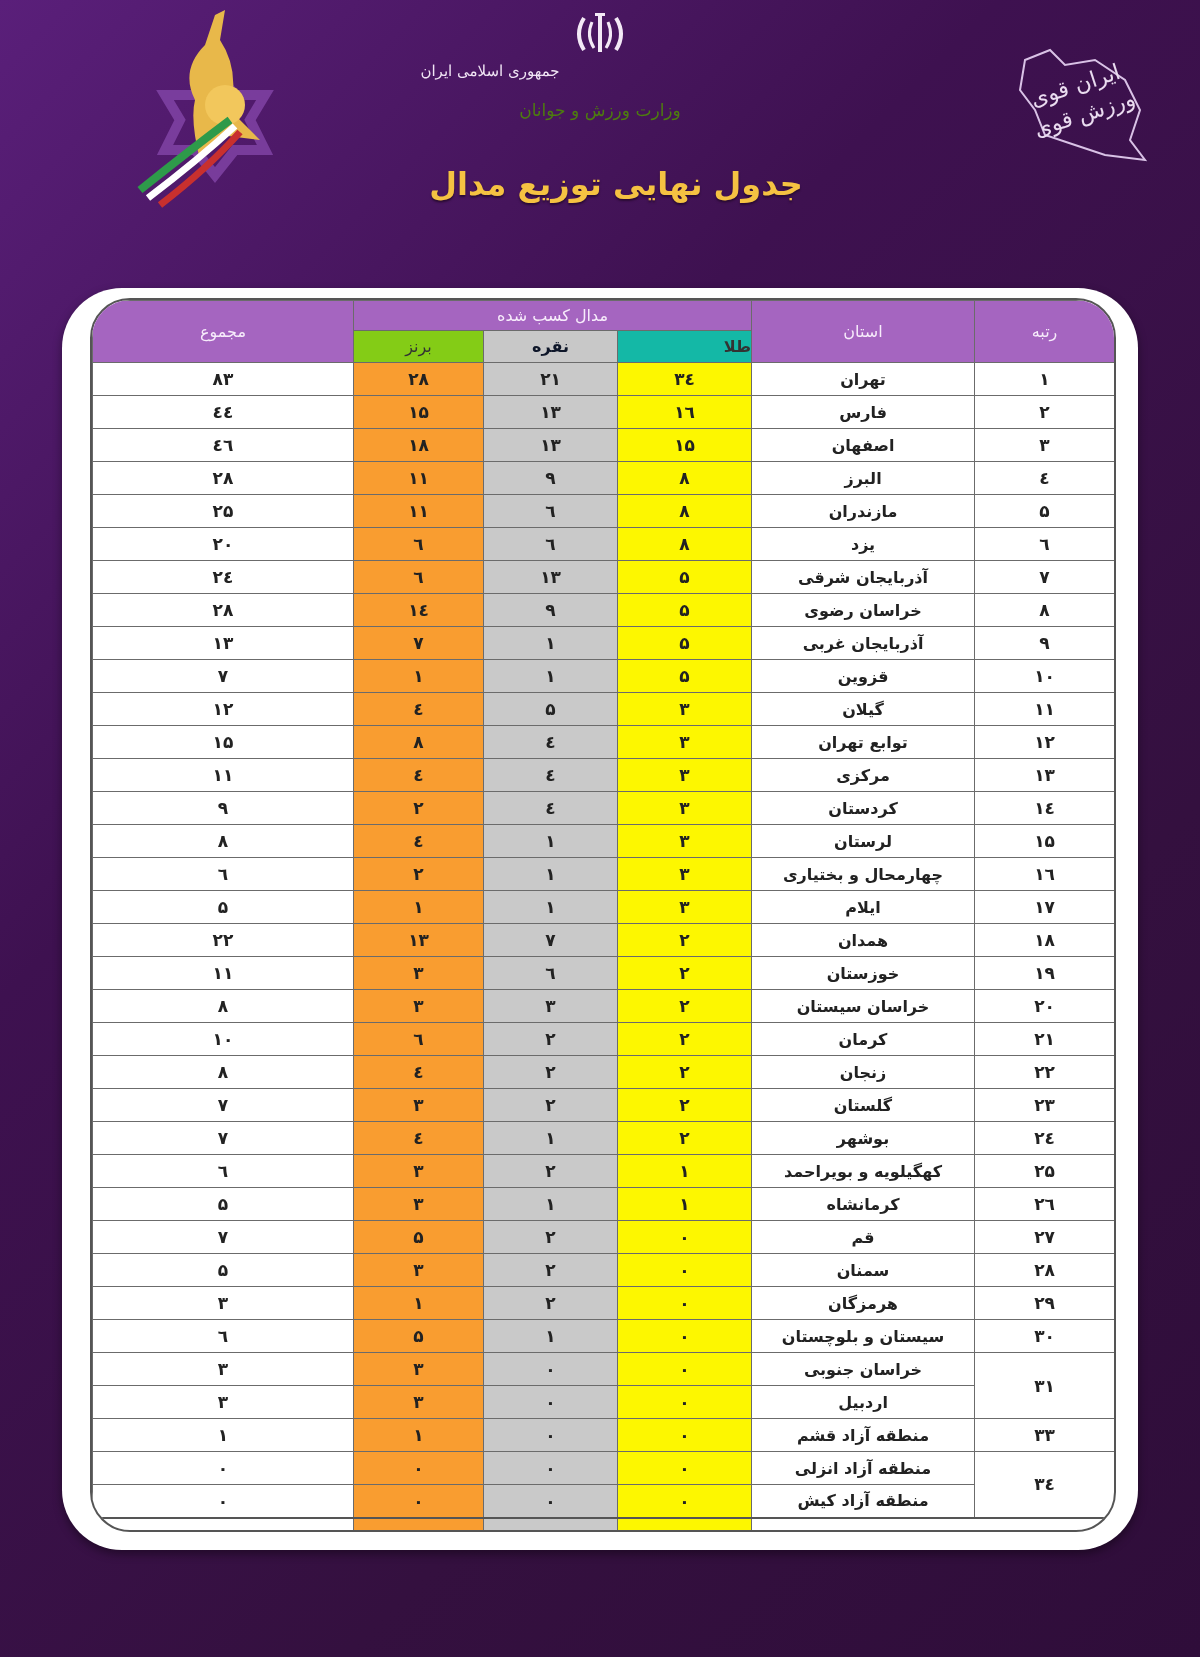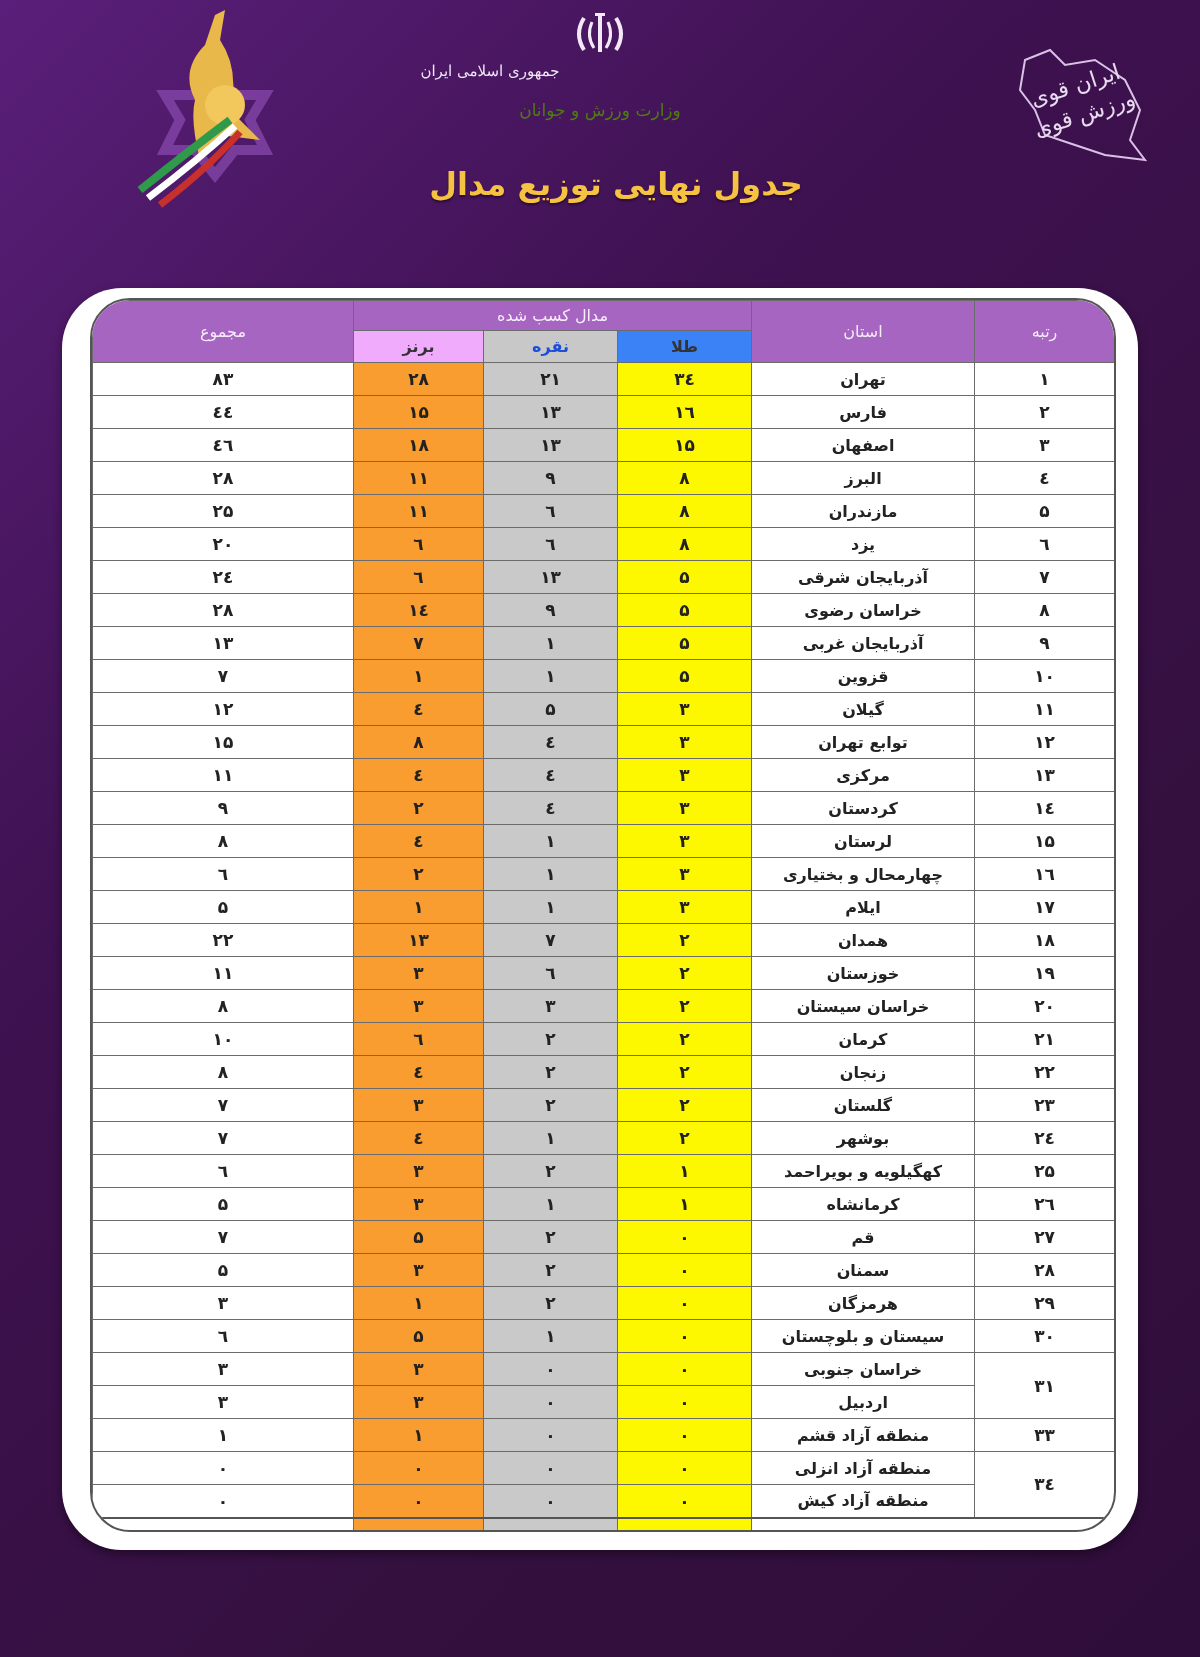--- a/index.html
+++ b/index.html
@@ -16,23 +16,23 @@
   .title2{position:absolute;left:0;width:1200px;top:214px;text-align:center;color:#f5c242;font-weight:bold;font-size:32px;direction:rtl;text-shadow:0 2px 2px #2a0b33;}
   .logo-left{position:absolute;left:120px;top:0px;width:190px;height:220px;}
   .logo-right{position:absolute;left:1005px;top:40px;width:150px;height:130px;}
   .logo-right-text{position:absolute;left:0;top:30px;width:150px;text-align:center;color:#eadcf0;font-family:"DejaVu Serif",serif;font-size:22px;line-height:30px;direction:rtl;transform:rotate(-18deg);}
 
   .card{position:absolute;left:62px;top:288px;width:1076px;height:1262px;background:#ffffff;border-radius:60px;box-shadow:0 4px 10px rgba(0,0,0,.4);}
   .table-wrap{position:absolute;left:90px;top:298px;width:1022px;height:1230px;border:2px solid #555;border-radius:40px;overflow:hidden;background:#fff;}
   table{border-collapse:collapse;width:100%;height:100%;direction:rtl;table-layout:fixed;}
   td,th{border:1.5px solid #6b6b6b;text-align:center;padding:0;font-size:17px;color:#222;font-weight:bold;}
   th{background:#a565c0;color:#f7ecfb;font-weight:normal;font-size:16px;}
-  th.sub-gold{background:#3b82f6;color:#333;font-weight:bold;}
-  th.sub-silver{background:#c8c8c8;color:#1d4ed8;font-weight:bold;}
-  th.sub-bronze{background:#f0abfc;color:#333;font-weight:bold;}
+  th.sub-gold{background:#14b8a6;color:#333;font-weight:bold;text-align:right;}
+  th.sub-silver{background:#c8c8c8;color:#0f172a;font-weight:bold;}
+  th.sub-bronze{background:#84cc16;color:#333;font-weight:normal;}
   td.gold{background:#fdf700;}
   td.silver{background:#c9c9c9;}
   td.bronze{background:#f99d30;}
   td.prov{font-weight:bold;font-size:16px;}
   tr{height:33px;}
   tr.head1{height:30px;}
   tr.head2{height:32px;}
   tr.total-row{height:38px;}
   tr.total-row td{border-top:2px solid #555;}
   col.c-rank{width:140px;}

